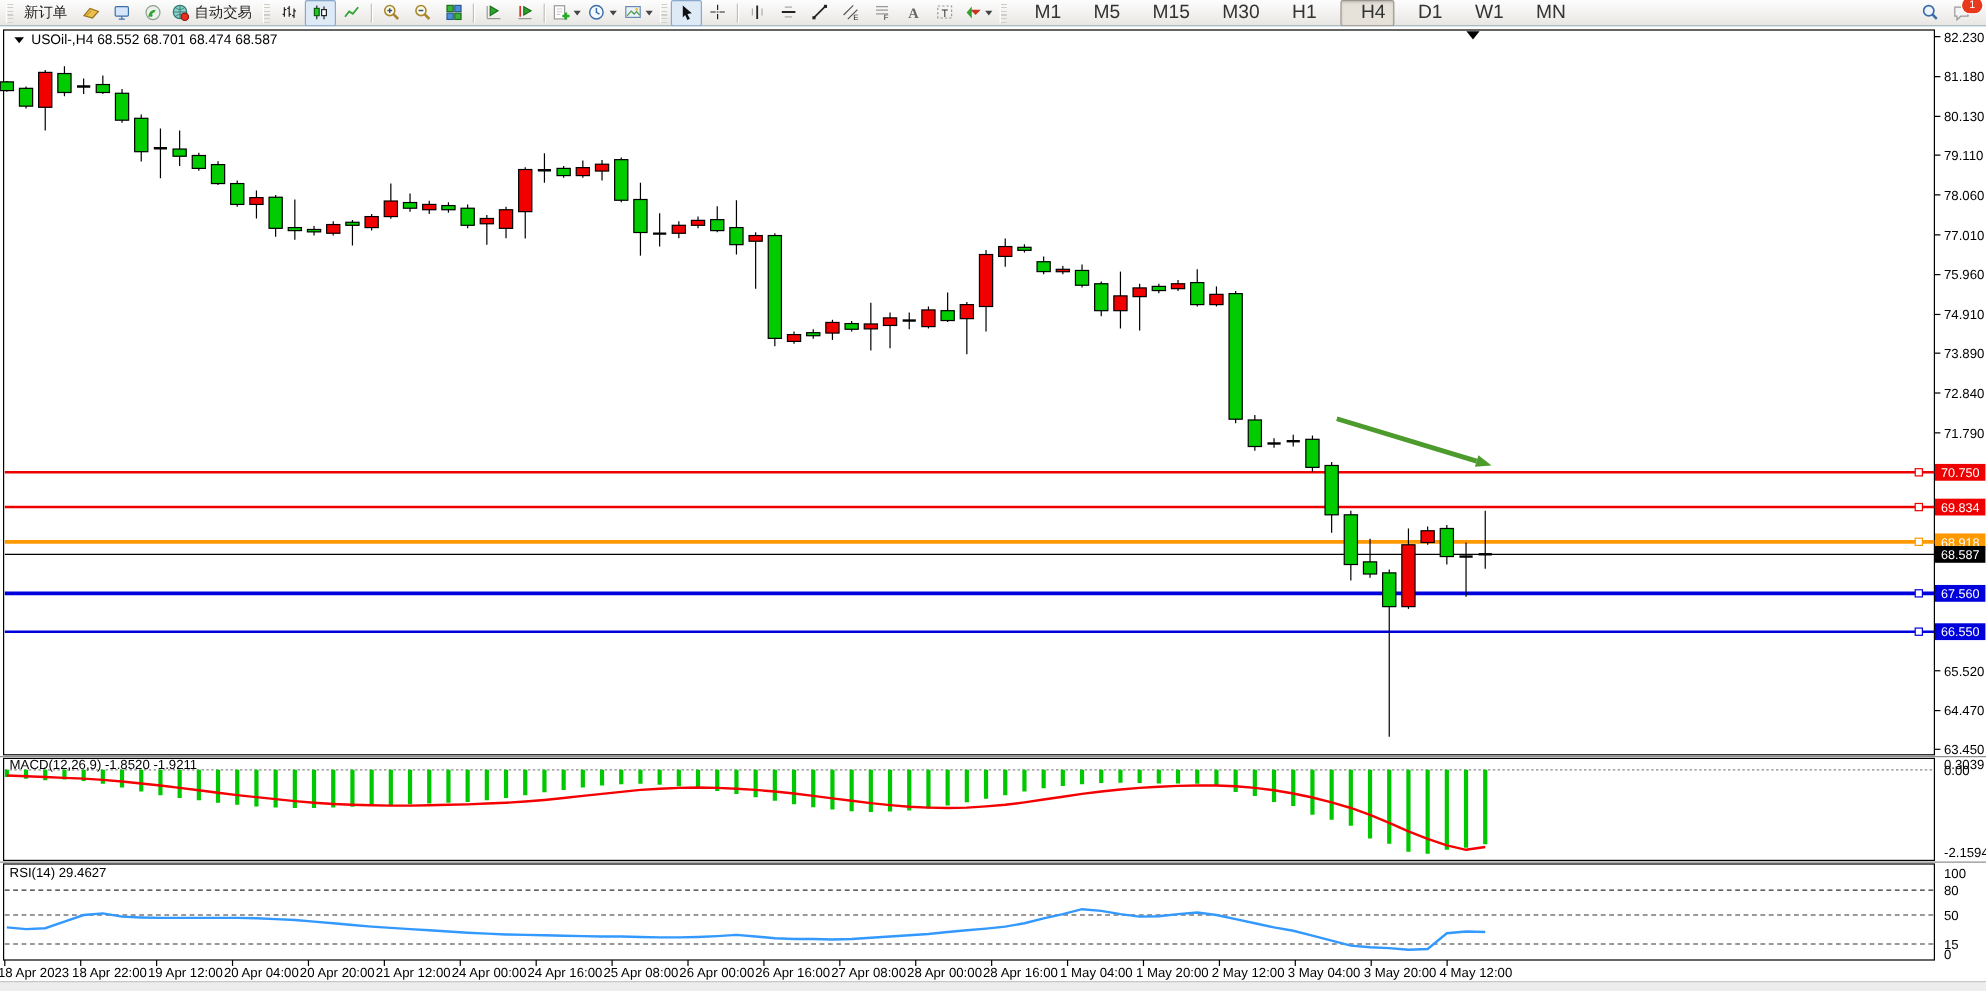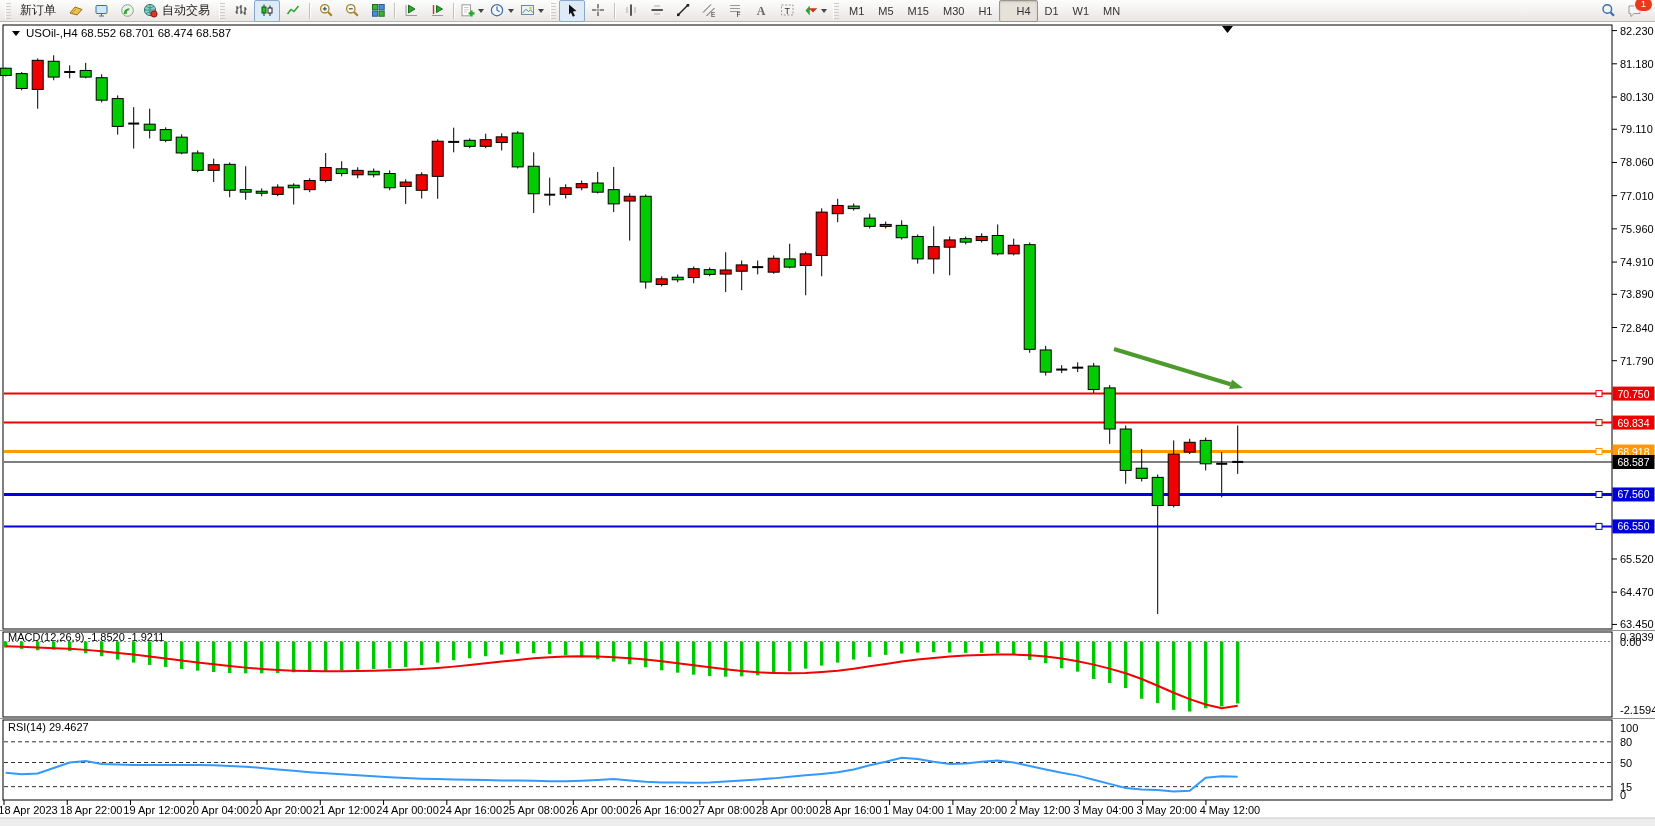--- a/index.html
+++ b/index.html
@@ -11,22 +11,22 @@
   .grip{width:5px;height:16px;margin:0 3px;
     background:repeating-linear-gradient(#cfcdc8 0 1px,transparent 1px 3px);border-left:1px solid #fff;}
   .sep{width:1px;height:16px;background:#c4c1bc;margin:0 3px;box-shadow:1px 0 0 #fff;}
   .tbtn{height:20px;min-width:20px;display:flex;align-items:center;justify-content:center;
     padding:0 2px;border:1px solid transparent;border-radius:2px;gap:1px;}
   .tbtn.active{background:#dfeaf7;border:1px solid #88a8cc;}
   .tbtn svg{display:block;}
   .tlabel{padding:0 3px;white-space:nowrap;}
   .caret{width:0;height:0;border-left:3px solid transparent;border-right:3px solid transparent;
     border-top:4px solid #444;margin-left:2px;}
-  .tfbtn{height:20px;padding:0 6px;display:flex;align-items:center;font-size:11px;color:#333;
-    border:1px solid transparent;border-radius:2px;}
+  .tfbtn{height:20px;padding:0 6px;display:flex;align-items:center;font-size:16px;color:#333;
+    border:1px solid transparent;border-radius:2px;margin-left:13px;}
   .tfbtn.active{background:#e6e2da;border:1px solid #9a948a;box-shadow:inset 0 1px 2px rgba(0,0,0,.15);padding-left:16px;}
   #right-tools{margin-left:auto;display:flex;align-items:center;margin-right:6px;}
   #notif-wrap{position:relative;}
   #notif-badge{position:absolute;top:-4px;right:-7px;min-width:13px;height:13px;border-radius:8px;
     background:#e8391d;color:#fff;font-size:9px;line-height:13px;text-align:center;padding:0 2px;
     border:1px solid #fff;}
   
   #chart-wrap{position:absolute;top:22px;left:0;width:1655px;height:804px;background:#fff;}
   #chart-svg{position:absolute;top:0;left:0;}
 </style>

